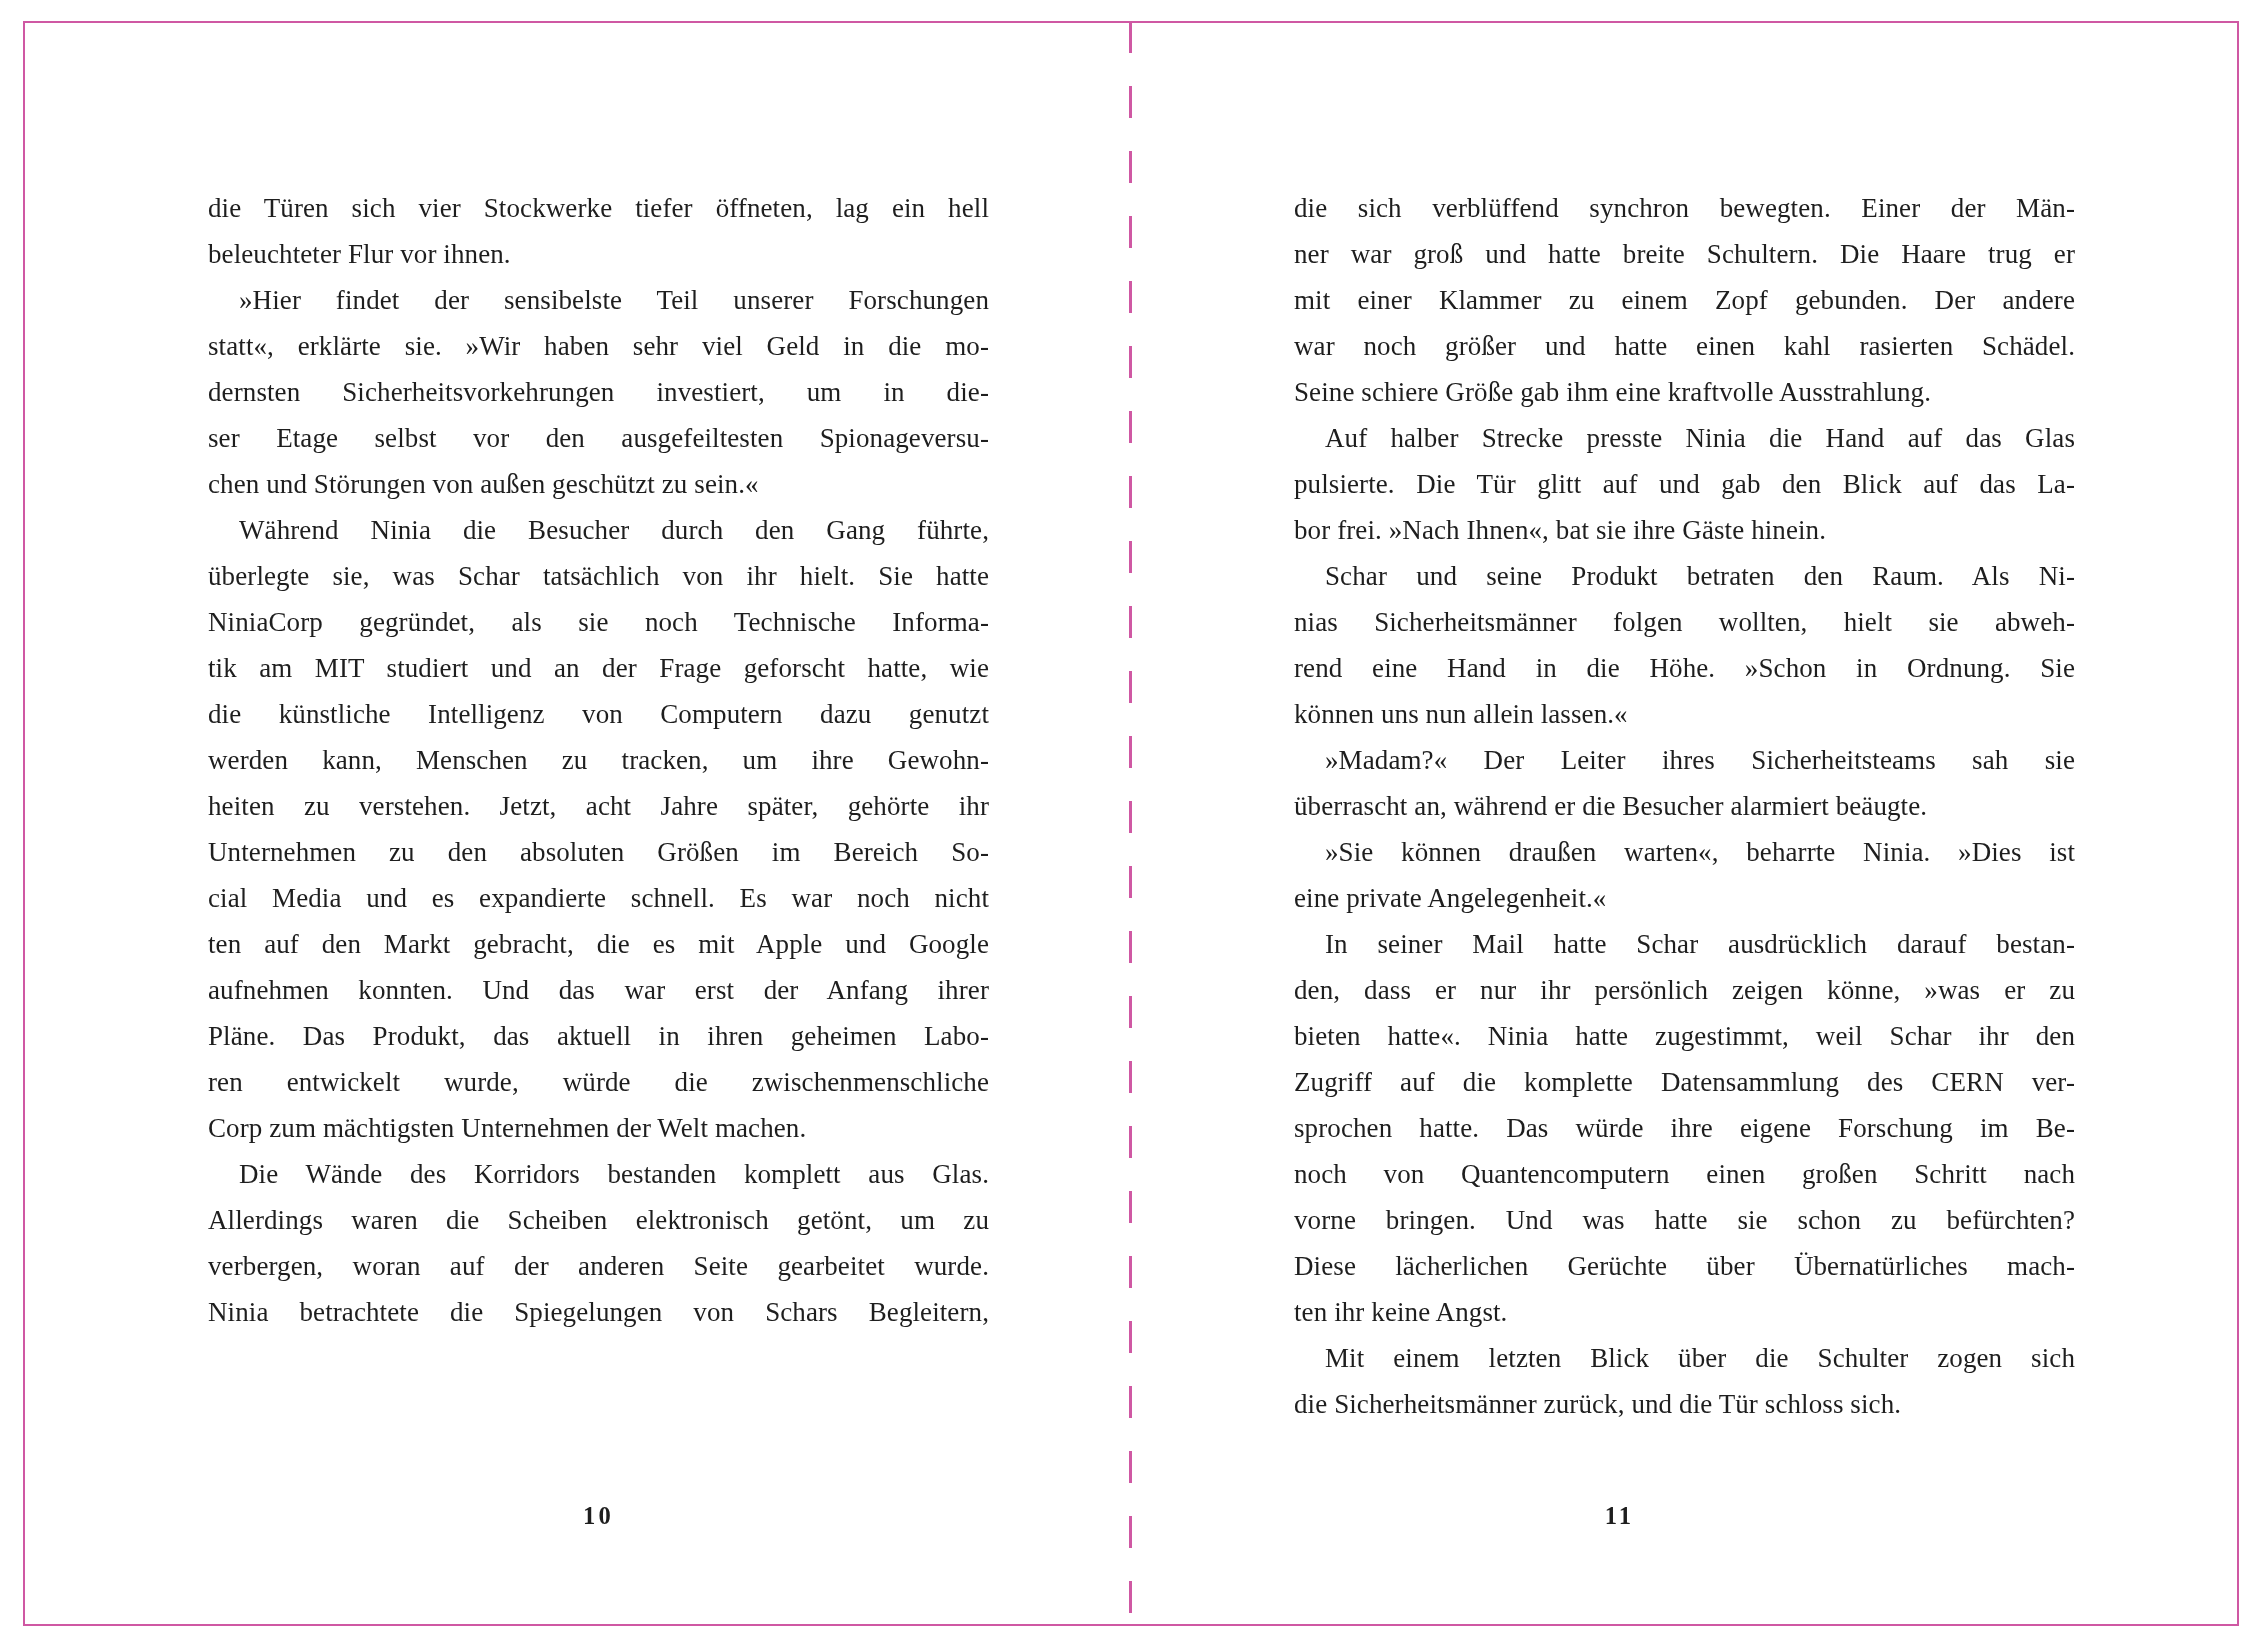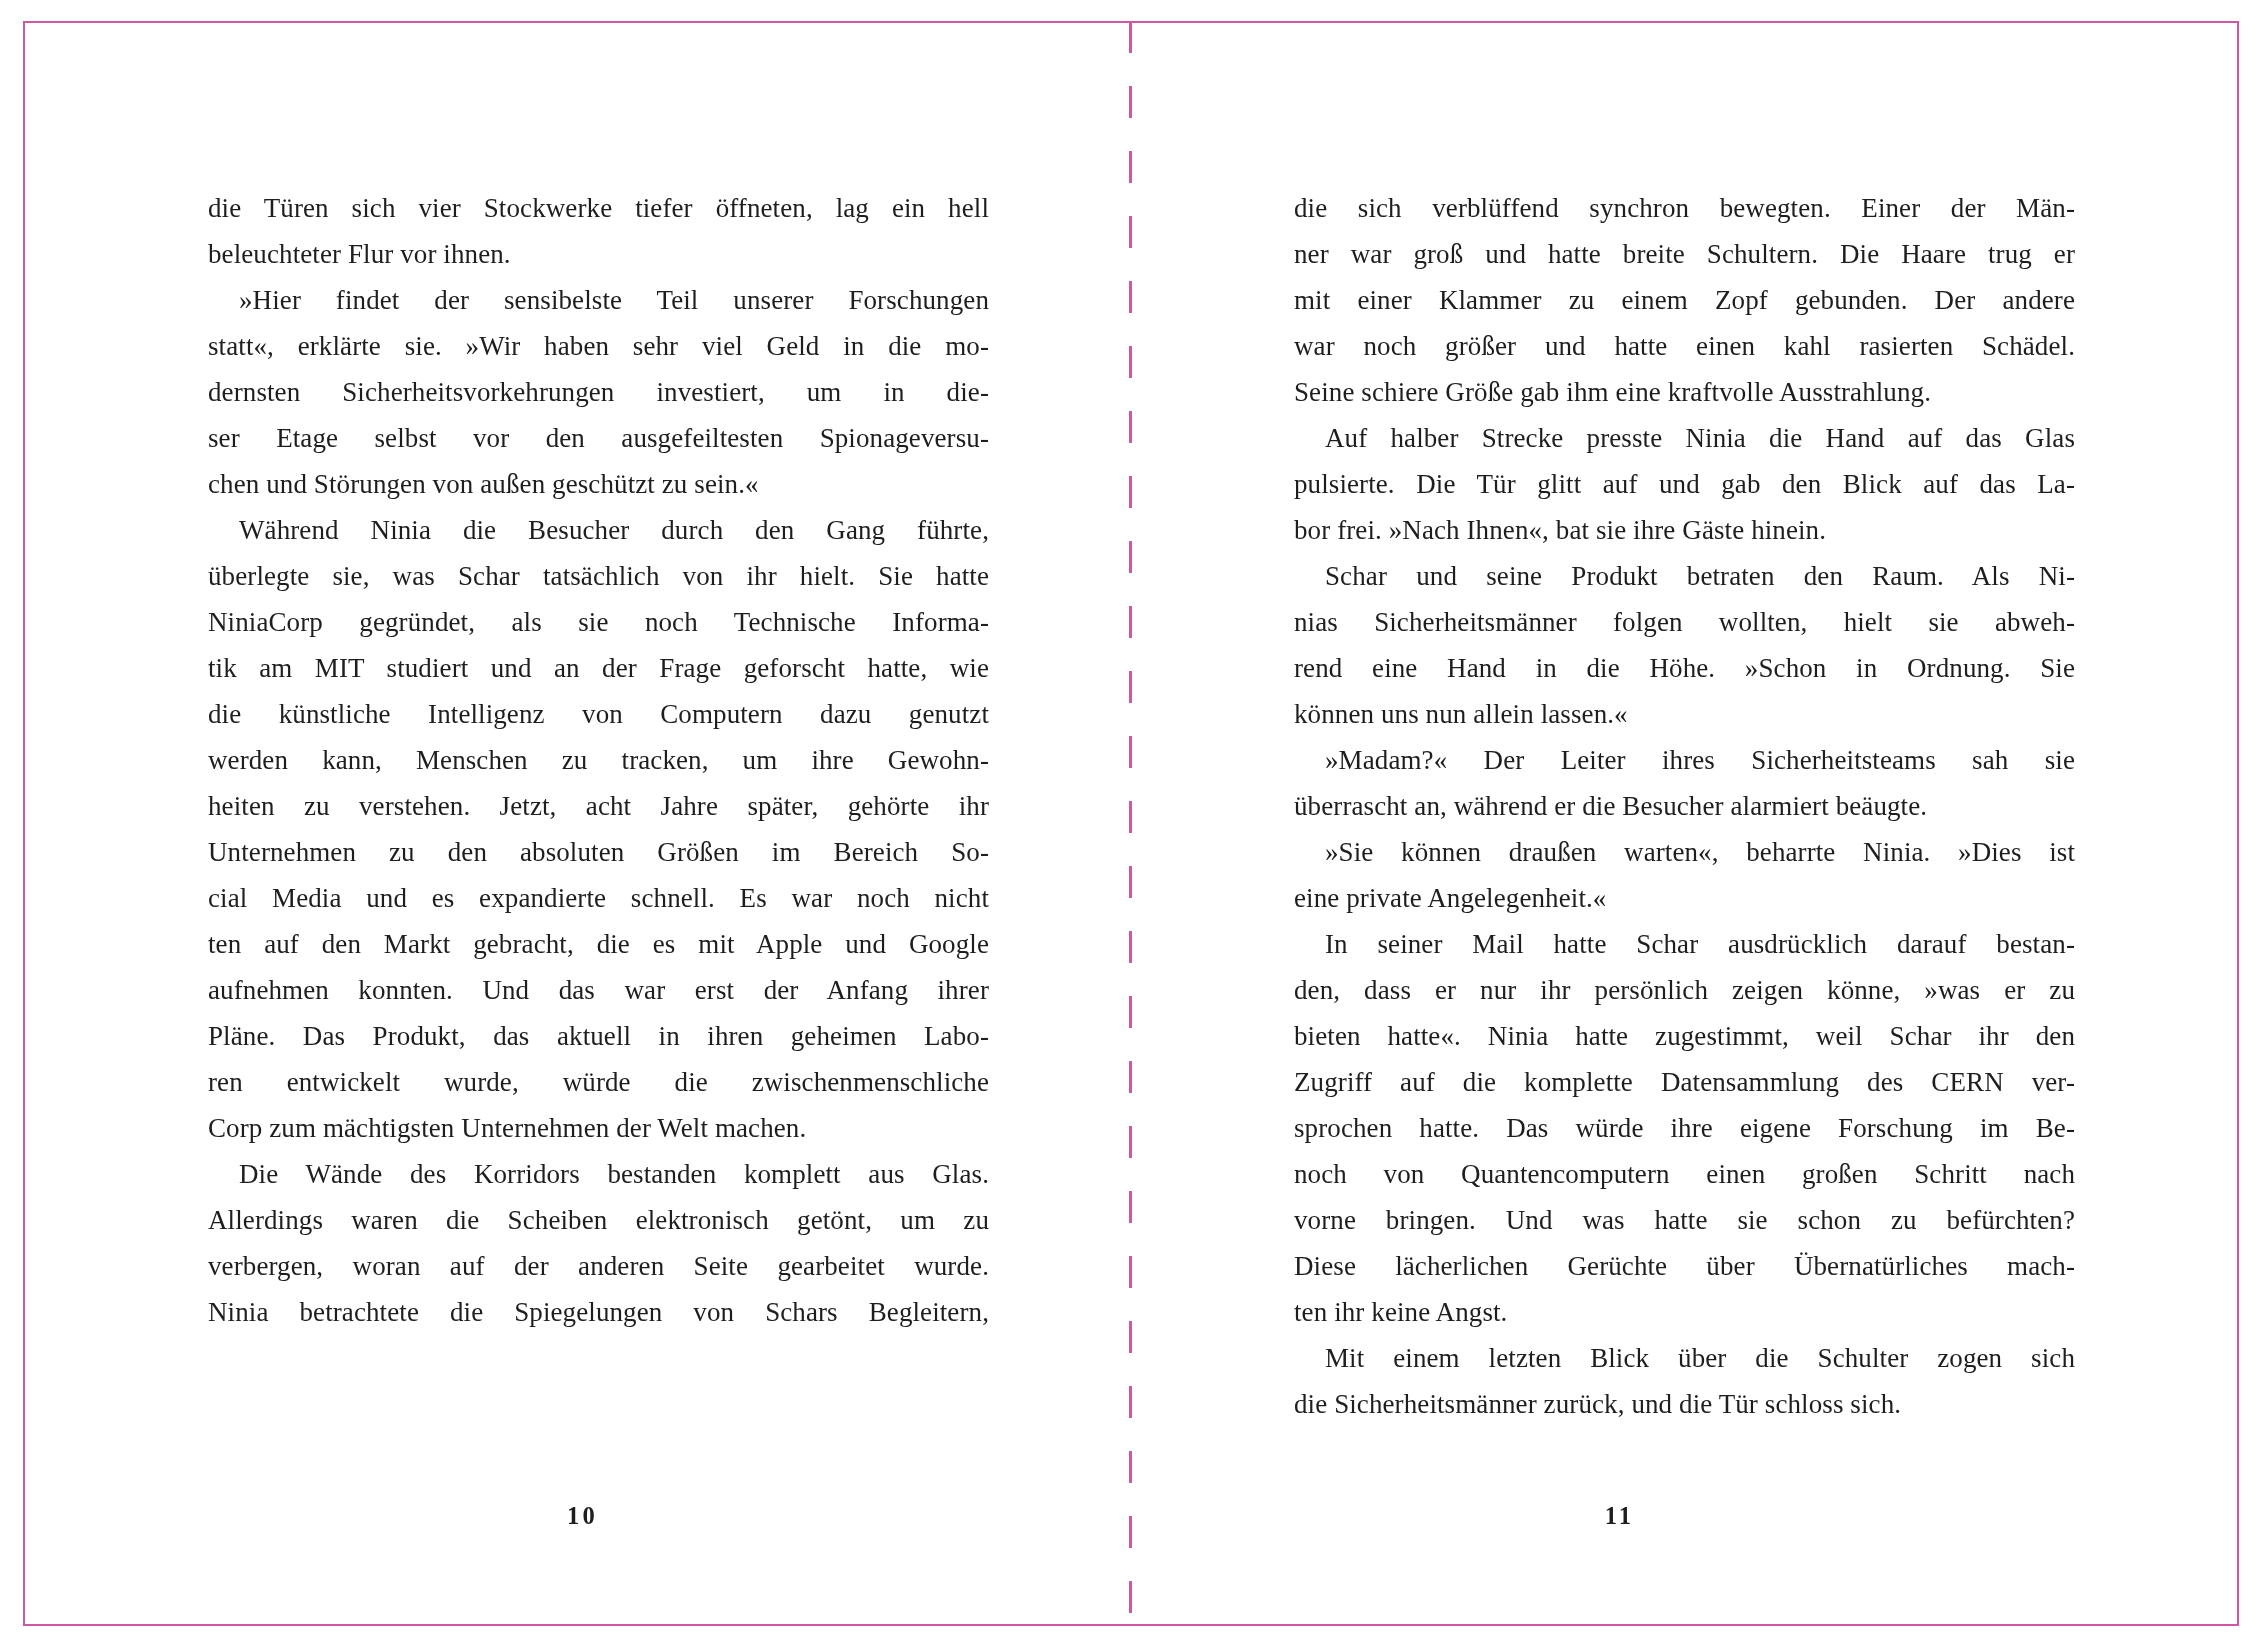--- a/index.html
+++ b/index.html
@@ -56,21 +56,21 @@
   .pagenum {
     position: absolute;
     top: 1502px;
     width: 781px;
     text-align: center;
     font-size: 24.6px;
     font-weight: bold;
     letter-spacing: 3.2px;
     color: var(--ink);
   }
-  .page-left  .pagenum { left: 192px; }
+  .page-left  .pagenum { left: 208px; }
   .page-right .pagenum { left: 1229px; }
 </style>
 </head>
 <body>
 
 <div class="spread">
 
   <div class="frame"></div>
   <div class="divider"></div>
 

